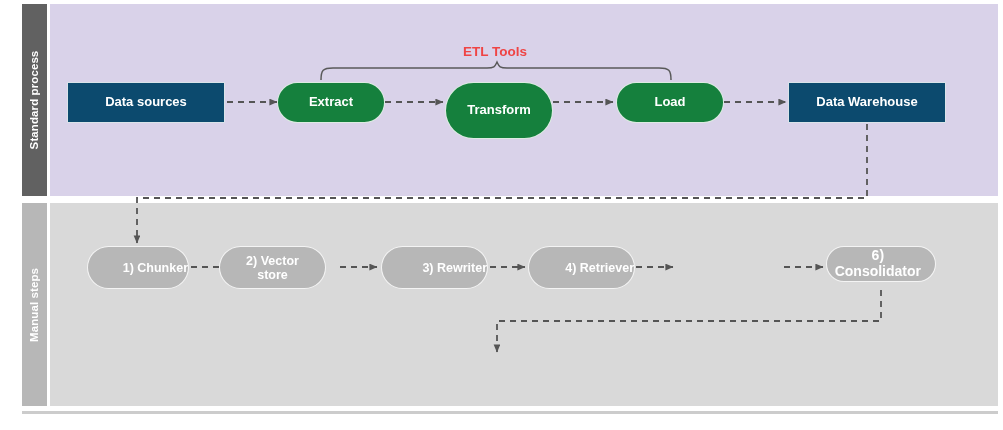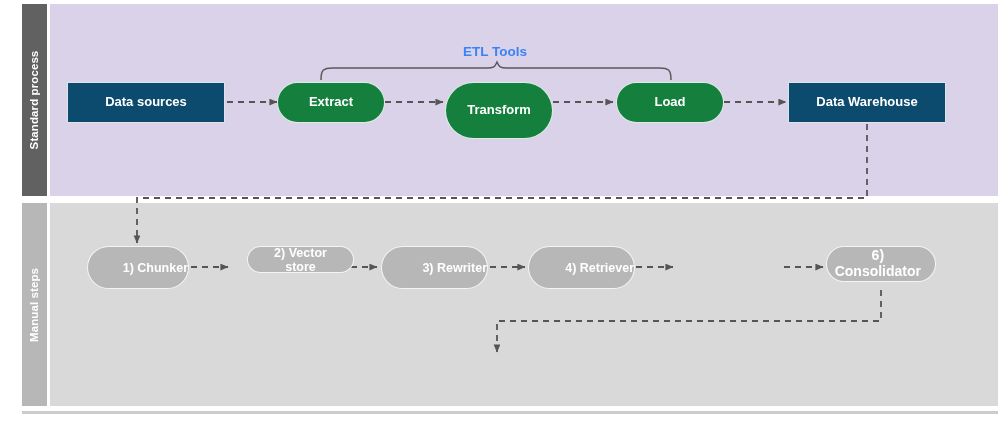--- a/index.html
+++ b/index.html
@@ -77,21 +77,21 @@
 
   
   #etl-label {
     position: absolute;
     left: 420px;
     top: 44px;
     width: 150px;
     text-align: center;
     font-size: 13.5px;
     font-weight: bold;
-    color: #3b82f6;
+    color: #ef4444;
   }
 
   
   #wires {
     position: absolute;
     left: 0;
     top: 0;
     width: 1003px;
     height: 430px;
     pointer-events: none;
@@ -178,21 +178,21 @@
   </div>
 
   <div class="node rect node-gray" style="left:788px; top:82px; width:158px; height:41px; font-size:13px;">
     <span>Data Warehouse</span>
   </div>
 
   <div class="node pill node-pill-gray" style="left:87px; top:246px; width:102px; height:43px; font-size:12.5px;">
     <span>1) Chunker</span>
   </div>
 
-  <div class="node pill node-pill-gray" style="left:247px; top:246px; width:107px; height:27px; font-size:12.5px; padding:0 18px;">
+  <div class="node pill node-pill-gray" style="left:219px; top:246px; width:107px; height:43px; font-size:12.5px; padding:0 18px;">
     <span>2) Vector store</span>
   </div>
 
   <div class="node pill node-pill-gray" style="left:381px; top:246px; width:107px; height:43px; font-size:12.5px;">
     <span>3) Rewriter</span>
   </div>
 
   <div class="node pill node-pill-gray" style="left:528px; top:246px; width:107px; height:43px; font-size:12.5px;">
     <span>4) Retriever</span>
   </div>

